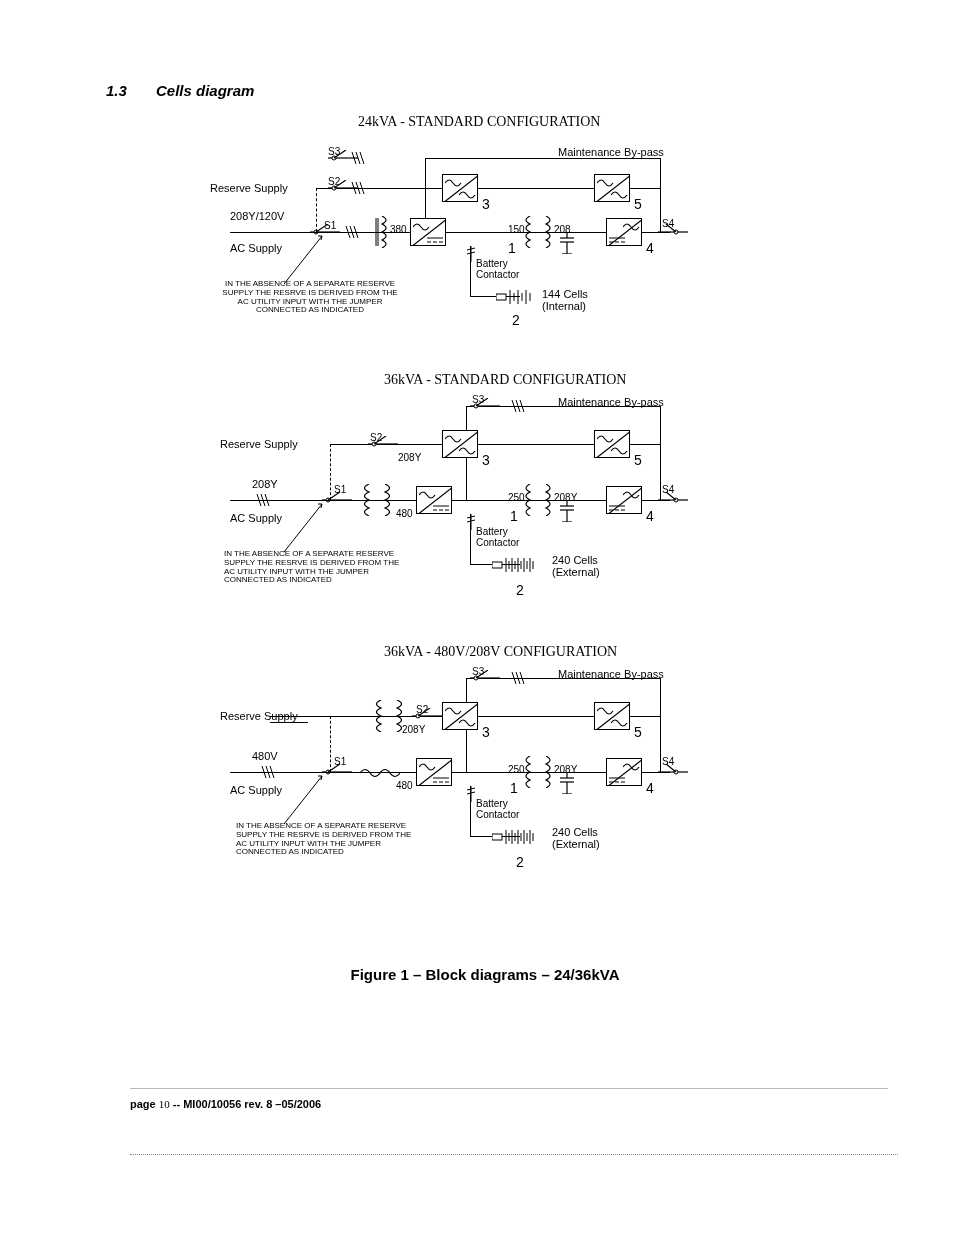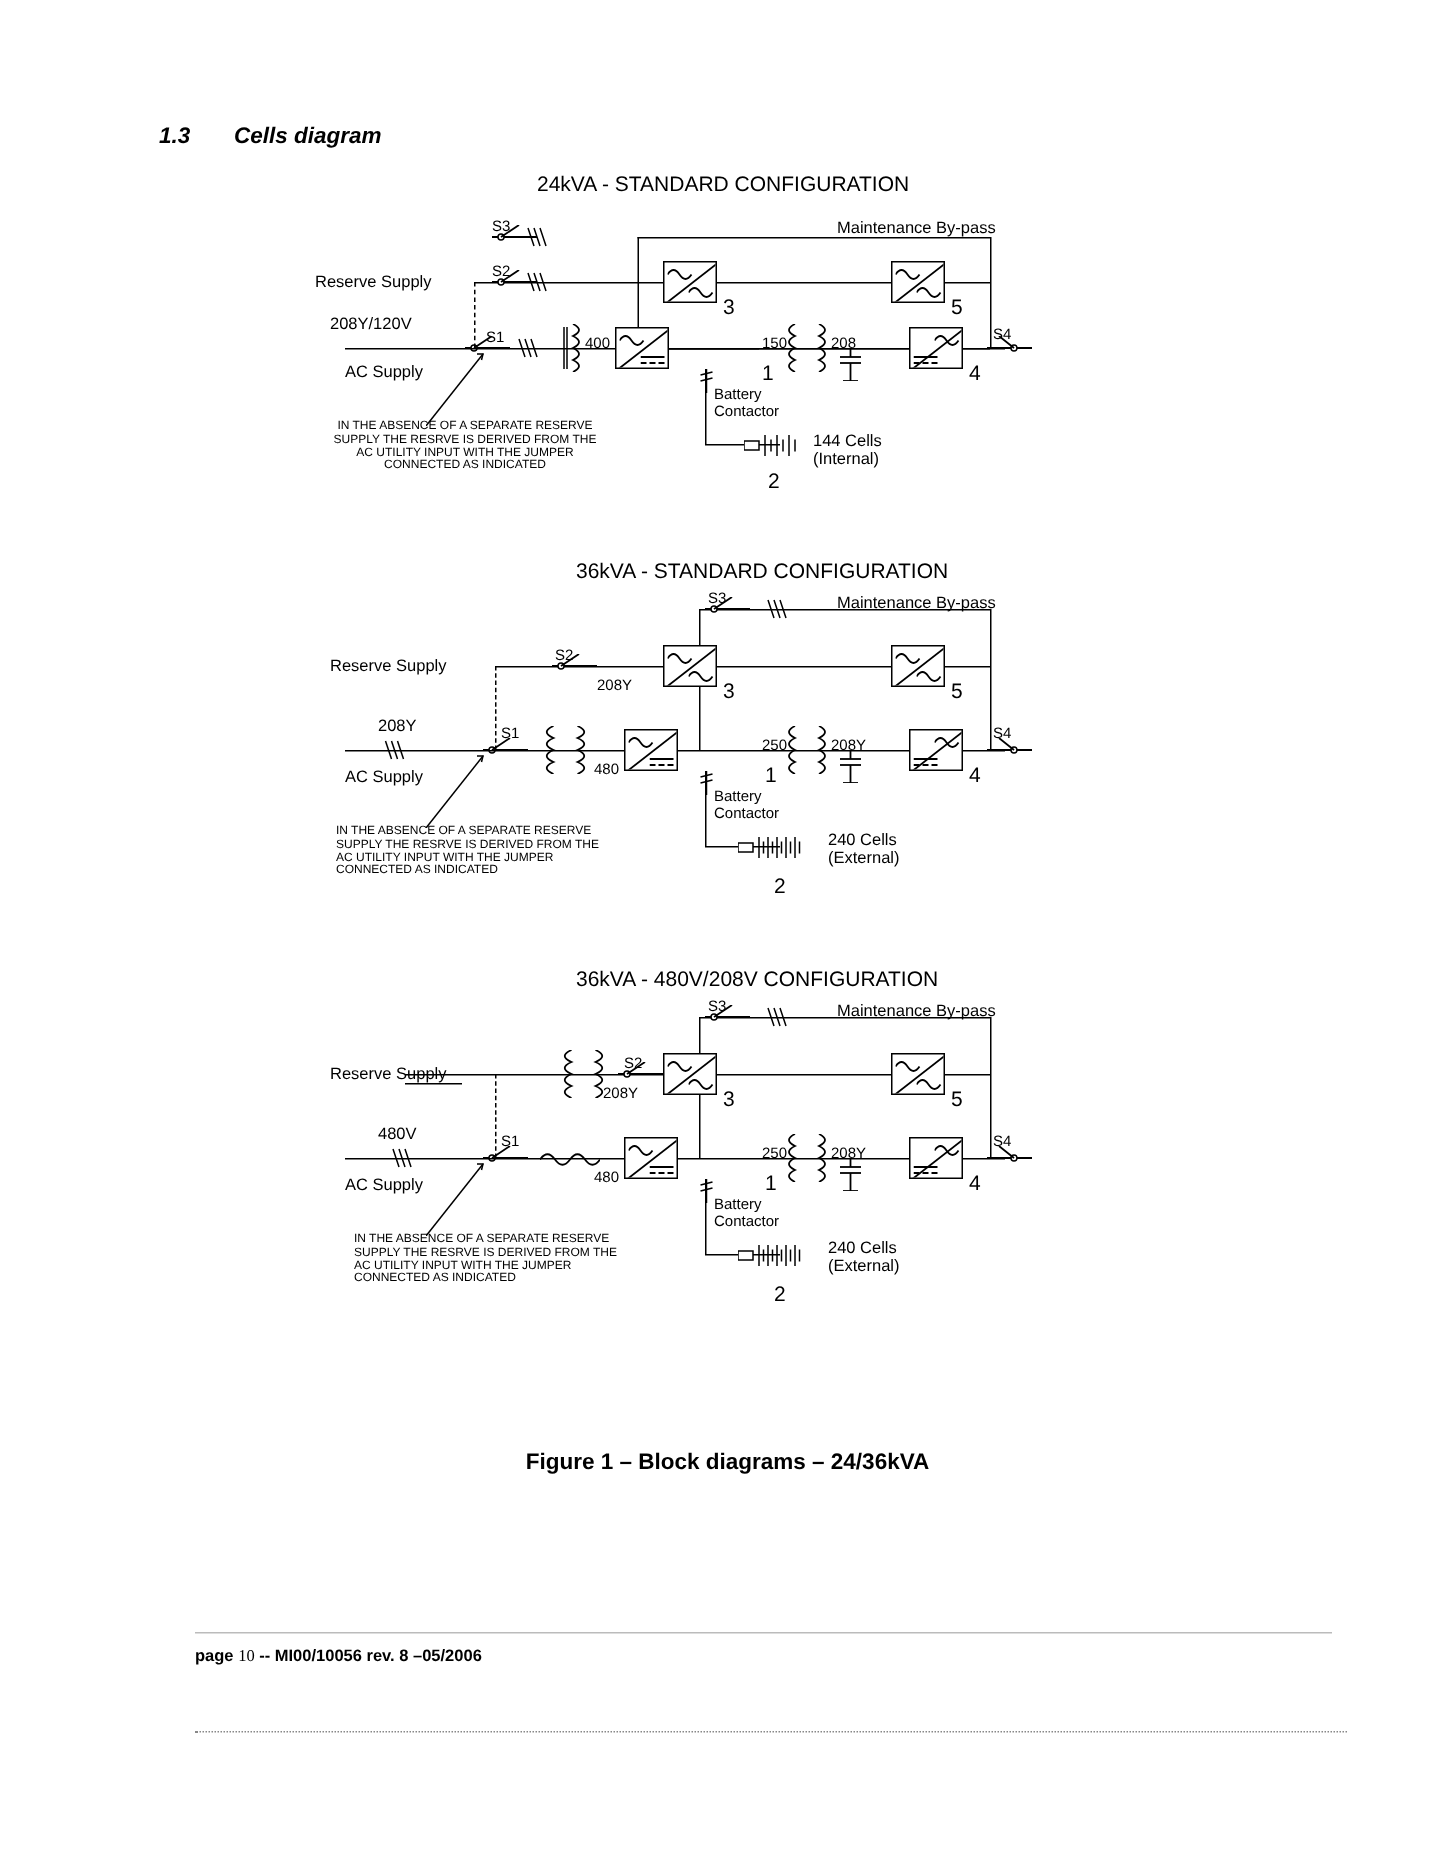--- a/index.html
+++ b/index.html
@@ -19,20 +19,21 @@
     font-weight: bold;
     font-size: 15px;
   }
   .section-num { left: 106px; top: 82px; }
   .section-txt { left: 156px; top: 82px; }
 
   .diagram-title {
     position: absolute;
     font-size: 14px;
     text-align: center;
+    font-family: Liberation Serif, serif;
   }
 
   .diagram {
     position: absolute;
     font-size: 11px;
   }
   .lbl { position: absolute; white-space: nowrap; }
   .big { font-size: 14px; }
   .tiny { font-size: 8px; line-height: 1.1; }
   .b { font-weight: bold; text-align: right; }
@@ -219,28 +220,28 @@
         <line x1="18" y1="3" x2="18" y2="11"></line>
       <line x1="22" y1="0" x2="22" y2="14"></line>
         <line x1="26" y1="3" x2="26" y2="11"></line>
       <line x1="30" y1="0" x2="30" y2="14"></line>
         <line x1="34" y1="3" x2="34" y2="11"></line>
     </svg>
 
     <div class="dashedv" style="left:106px; top:48px; height:44px;"></div>
 
     <div class="lbl" style="left:0px; top:42px;">Reserve Supply</div>
-    <div class="lbl" style="left:10px; top:70px;">208Y/120V</div>
+    <div class="lbl" style="left:20px; top:70px;">208Y/120V</div>
     <div class="lbl" style="left:20px; top:102px;">AC Supply</div>
     <div class="lbl" style="left:114px; top:80px; font-size:10px;">S1</div>
     <div class="lbl" style="left:118px; top:36px; font-size:10px;">S2</div>
     <div class="lbl" style="left:118px; top:6px;  font-size:10px;">S3</div>
     <div class="lbl" style="left:452px; top:78px; font-size:10px;">S4</div>
     <div class="lbl" style="left:348px; top:6px;">Maintenance By-pass</div>
-    <div class="lbl" style="left:180px; top:84px; font-size:10px;">400</div>
+    <div class="lbl" style="left:180px; top:84px; font-size:10px;">380</div>
     <div class="lbl" style="left:298px; top:84px; font-size:10px;">150</div>
     <div class="lbl" style="left:344px; top:84px; font-size:10px;">208</div>
     <div class="lbl" style="left:266px; top:118px; font-size:10px; white-space:pre;">Battery
 Contactor</div>
     <div class="lbl" style="left:332px; top:148px;">144 Cells</div>
     <div class="lbl" style="left:332px; top:160px;">(Internal)</div>
     <div class="lbl big" style="left:298px; top:100px;">1</div>
     <div class="lbl big" style="left:302px; top:172px;">2</div>
     <div class="lbl big" style="left:272px; top:56px;">3</div>
     <div class="lbl big" style="left:436px; top:100px;">4</div>

